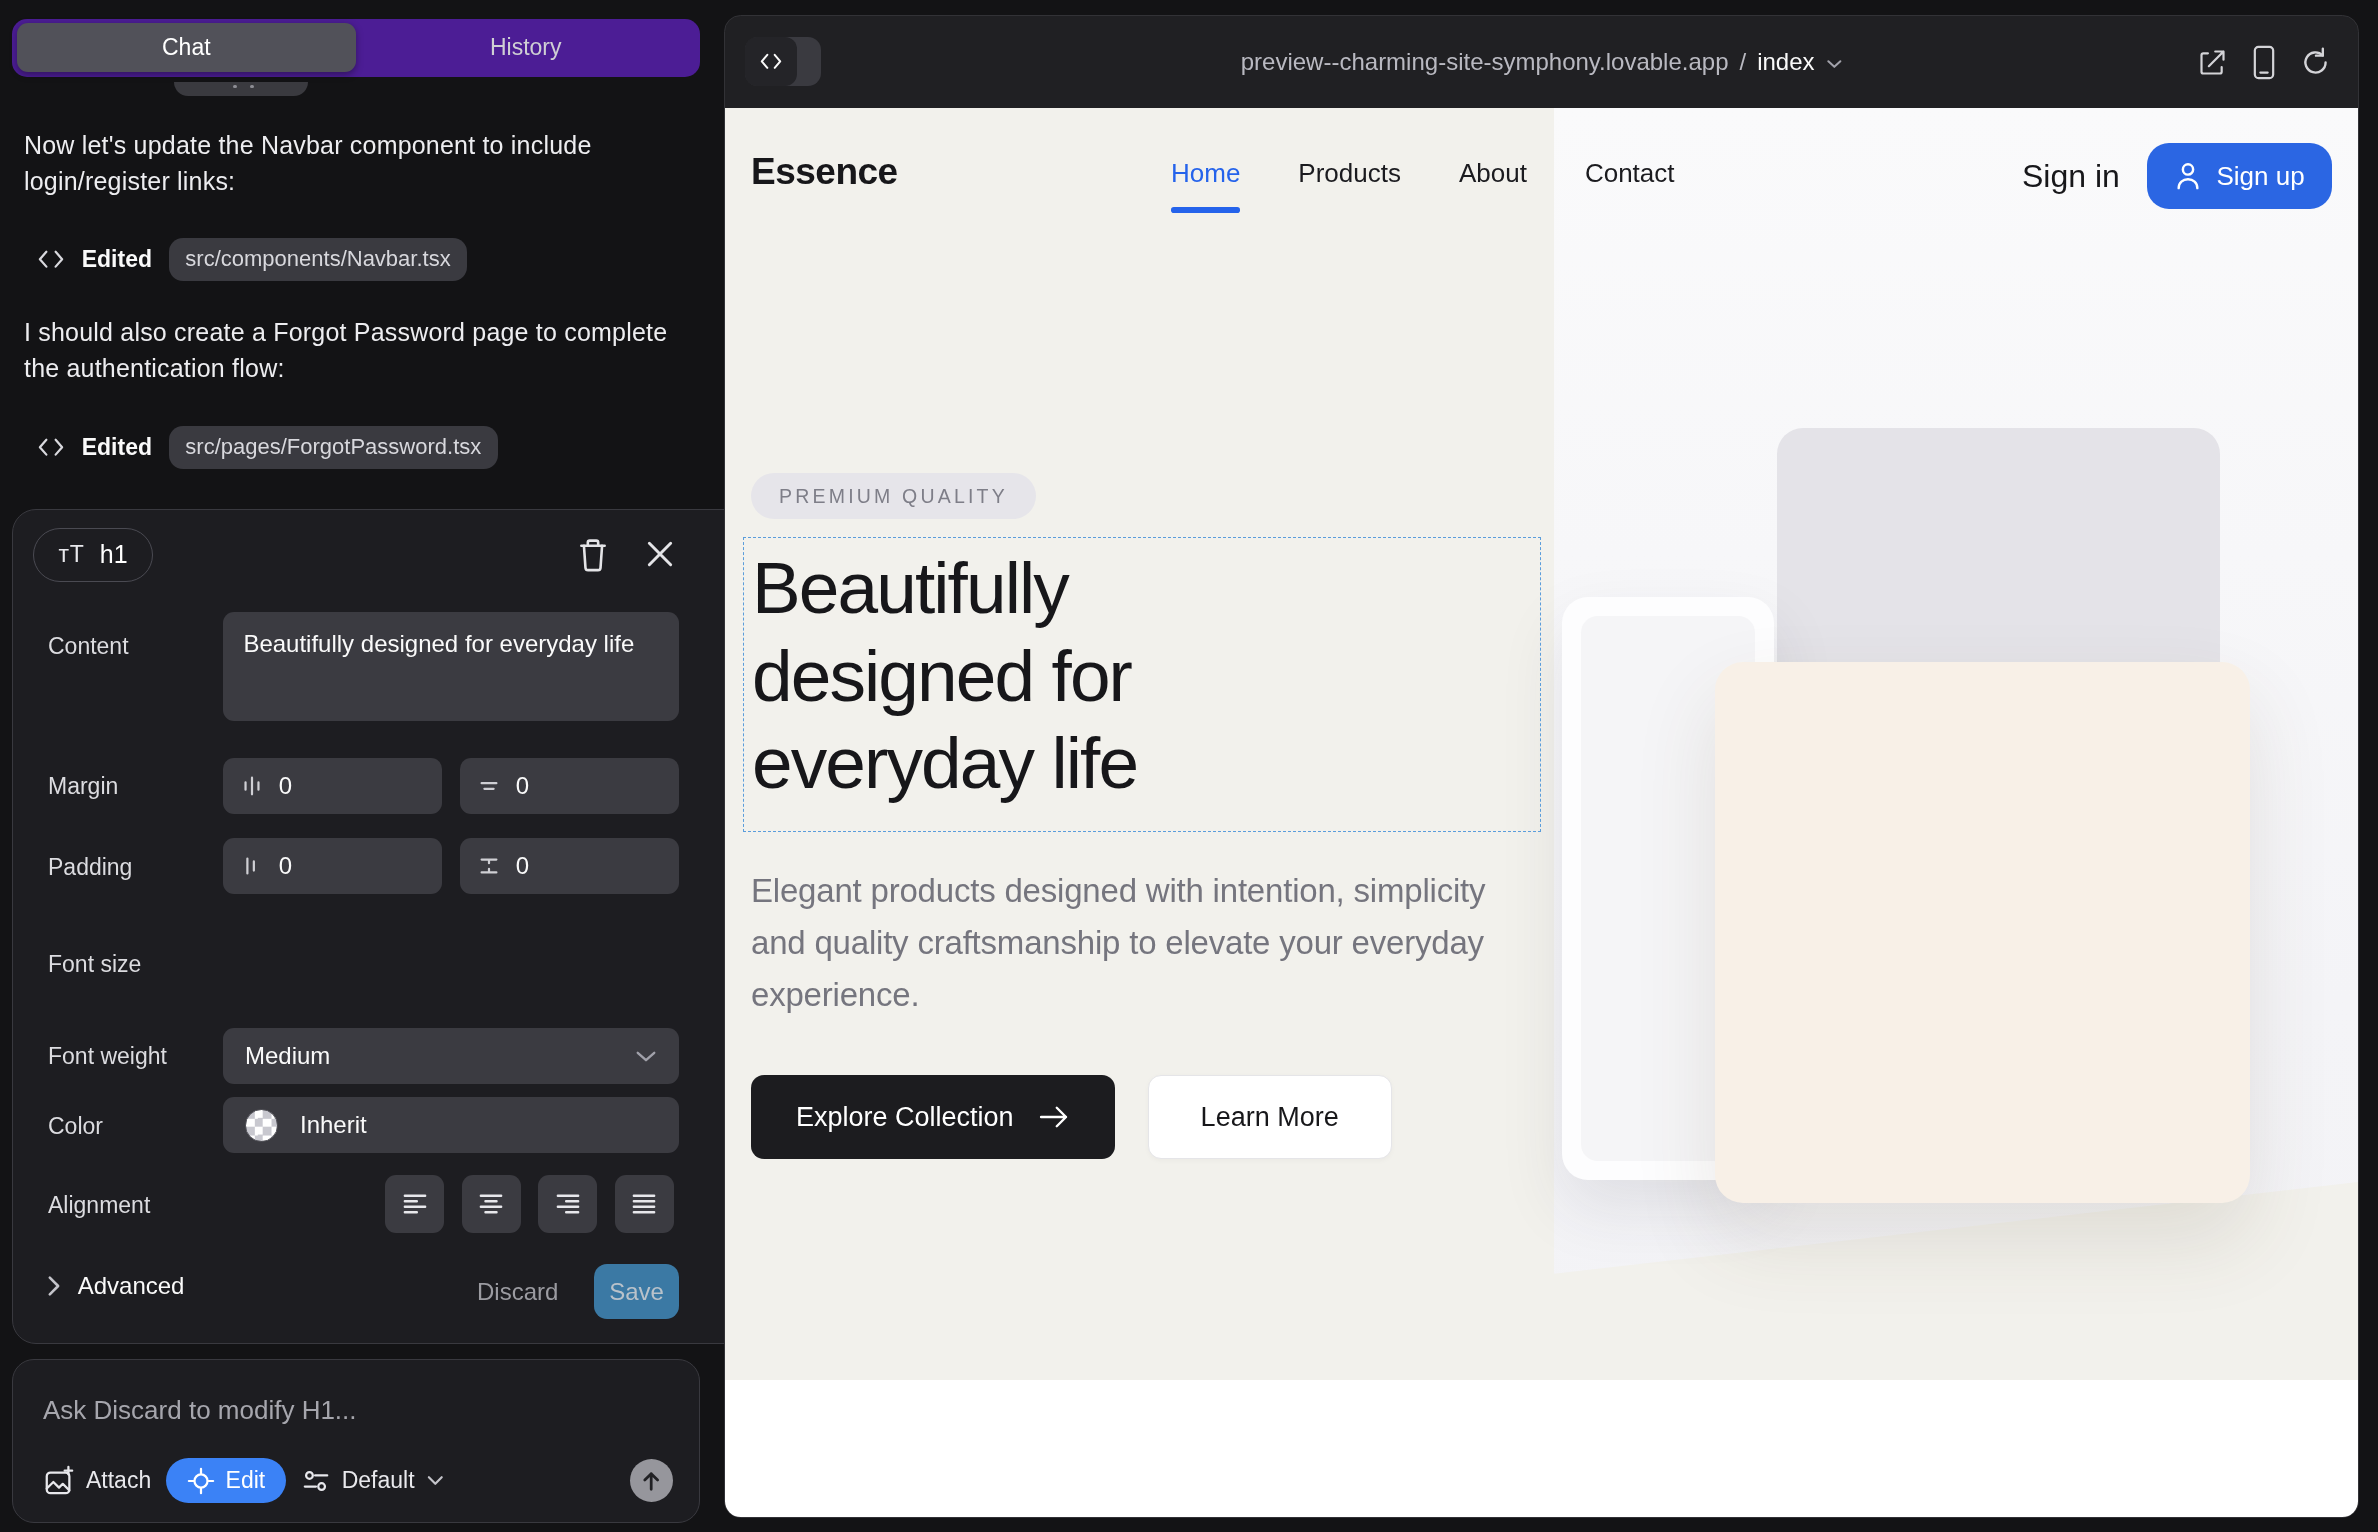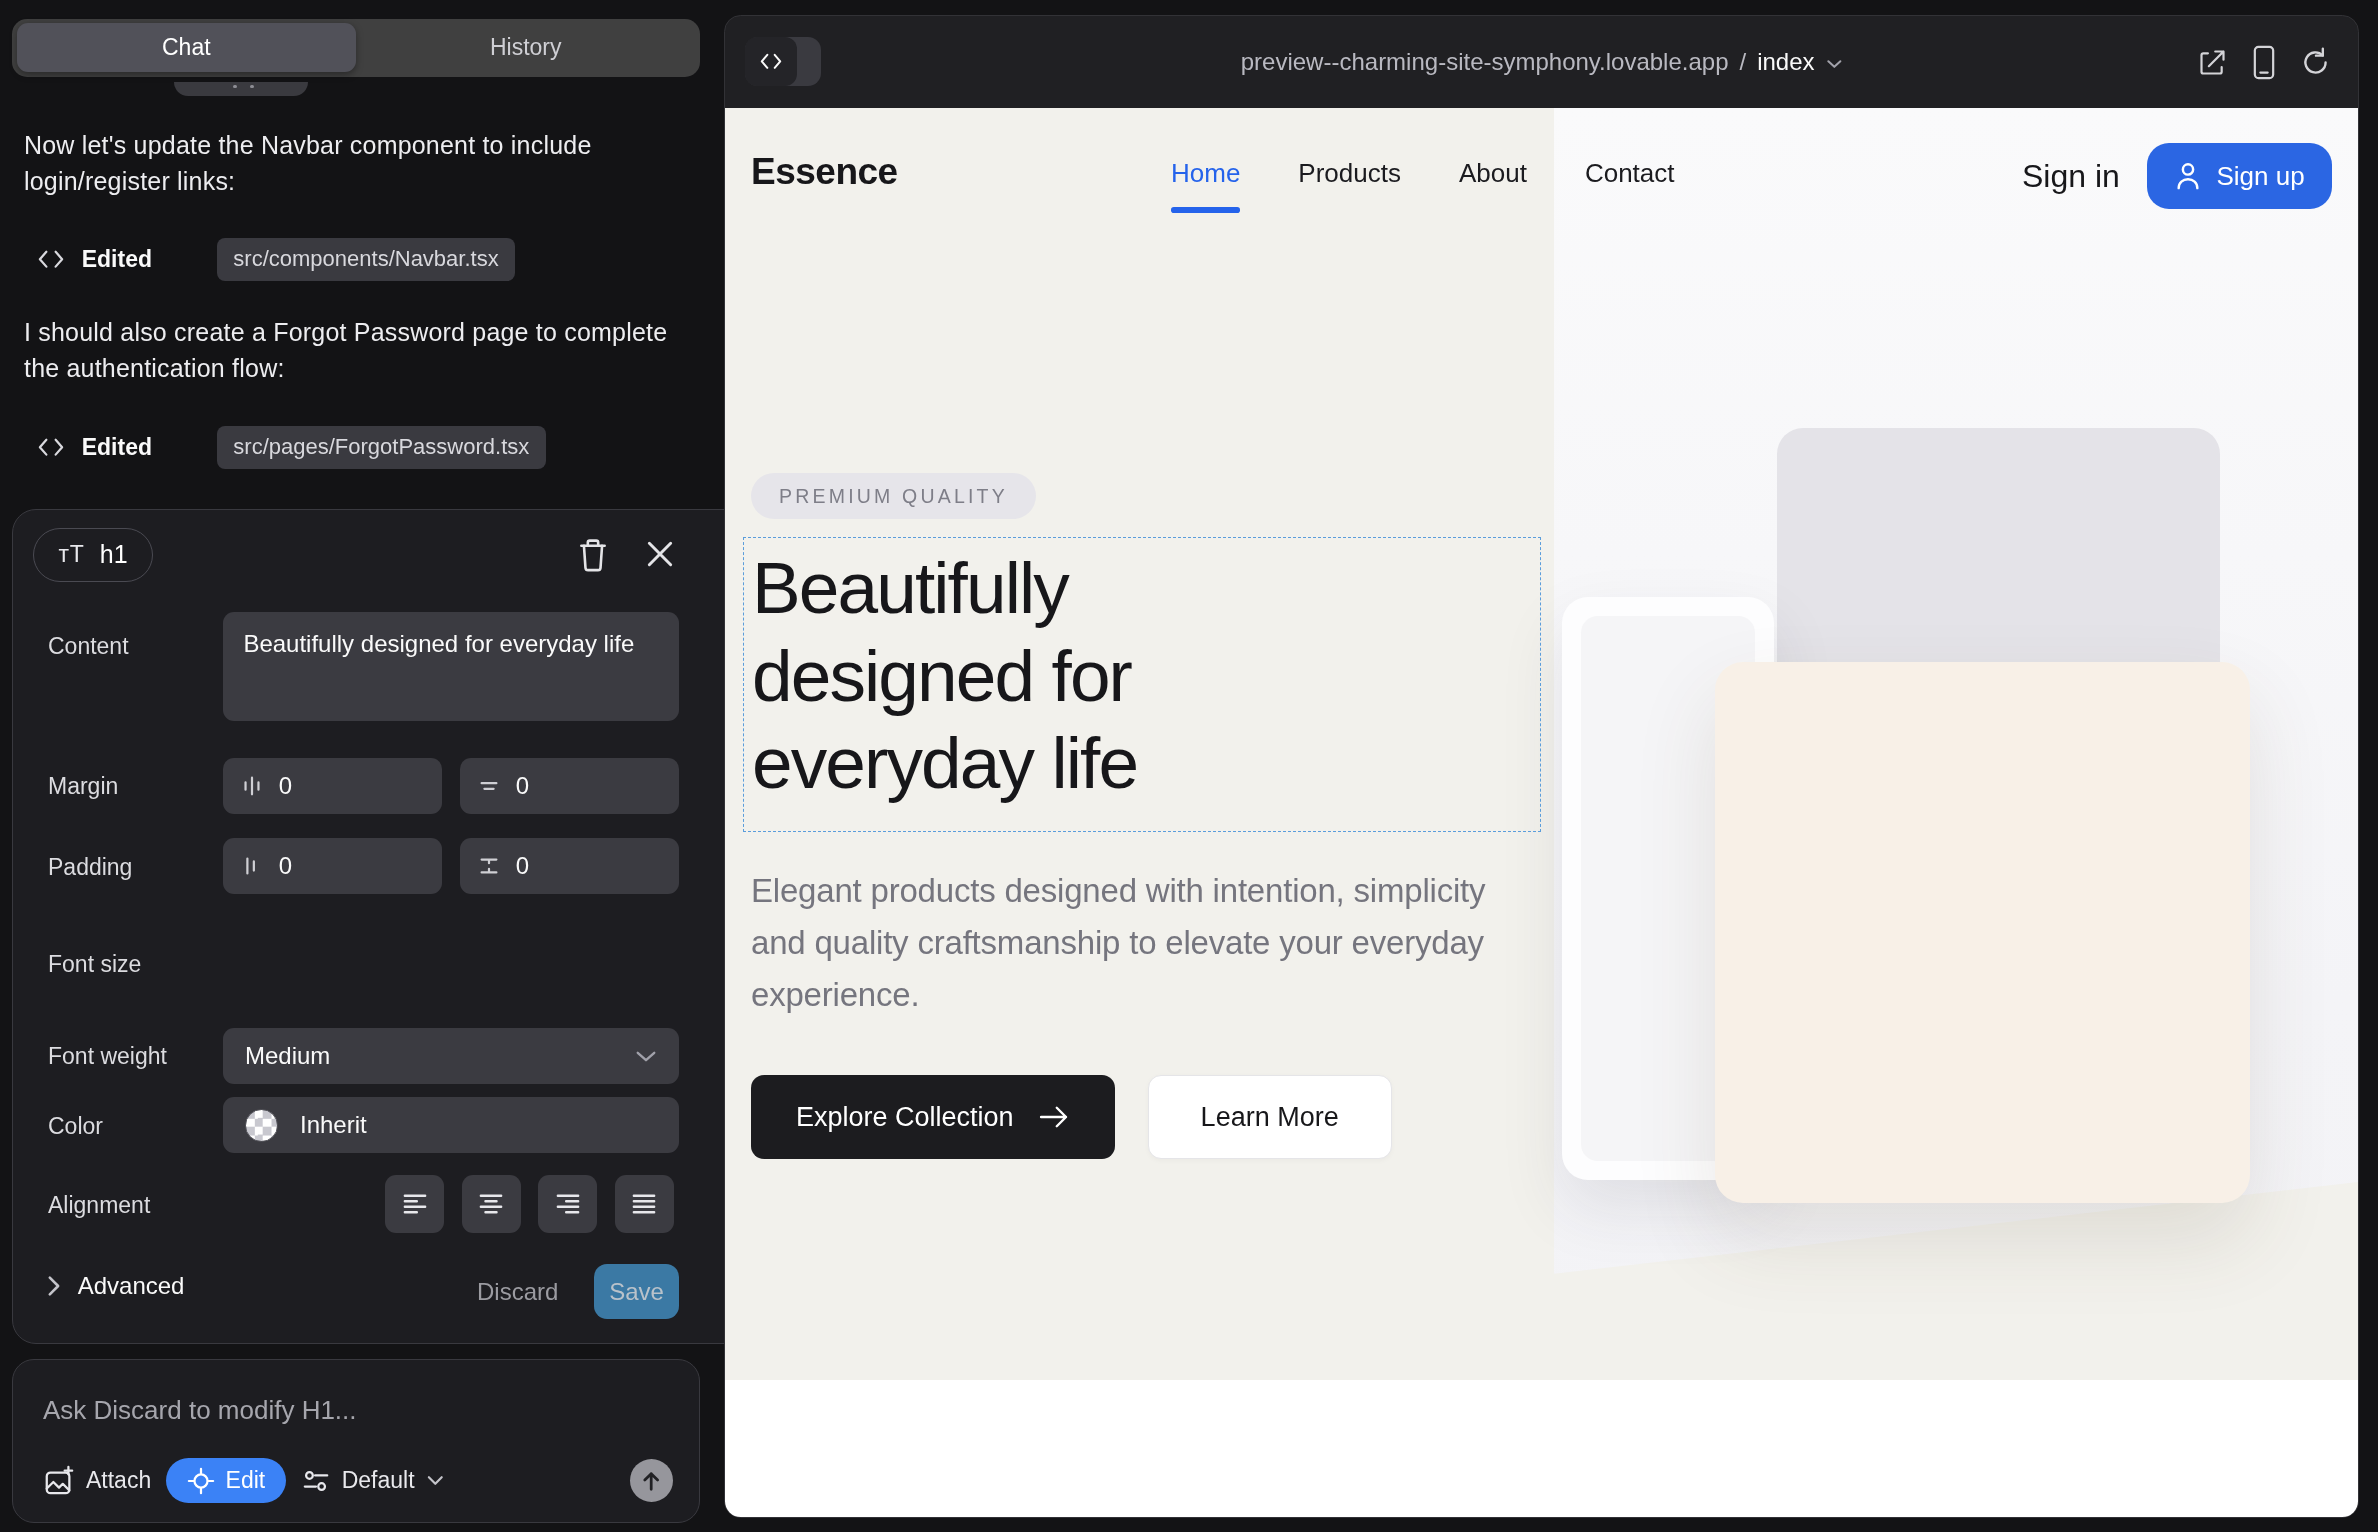--- a/index.html
+++ b/index.html
@@ -9,21 +9,21 @@
     font-family:"Liberation Sans", sans-serif;
     position:relative;
     overflow:hidden;
     color:#ececef;
   }
   svg { display:block; }
 
   
   .tabbar{
     position:absolute; left:12px; top:18.6px; width:688px; height:58px;
-    background:#404040; border-radius:15px; display:flex; padding:4.6px;
+    background:#4c1d95; border-radius:15px; display:flex; padding:4.6px;
   }
   .tab{
     flex:1; display:flex; align-items:center; justify-content:center;
     font-size:23px; color:#cfcfd4; border-radius:11px; cursor:default;
   }
   .tab.active{ background:#515159; color:#ffffff; box-shadow:0 2.8px 7.4px rgba(0,0,0,.35); }
 
   .pill-fragment{
     position:absolute; left:174px; top:82px; width:134px; height:14px;
     background:#3a3a3f; border-radius:0 0 15px 15px;
@@ -40,22 +40,22 @@
     font-size:25px; line-height:1.42; color:#ededf0; letter-spacing:0.2px;
   }
   .msg-1{ top:128px; }
   .msg-2{ top:315px; }
 
   .edited-row{ position:absolute; left:37px; display:flex; align-items:center; gap:16.7px; }
   .edited-row-1{ top:238px; }
   .edited-row-2{ top:426px; }
   .edited-label{ font-size:23px; font-weight:bold; color:#fafafa; }
   .file-chip{
-    background:#3a3a40; border-radius:8px; padding:8.3px 16.7px;
-    font-size:22px; color:#d8d8dd;margin-left:48px;
+    background:#3a3a40; border-radius:14px; padding:8.3px 16.7px;
+    font-size:22px; color:#d8d8dd;
   }
 
   
   .editor{
     position:absolute; left:12px; top:509px; width:824px; height:835px;
     background:#1d1d21; border:1.9px solid #39393f; border-radius:24px;
   }
   .tag-pill{
     position:absolute; left:20.4px; top:17.6px; height:54px;
     display:inline-flex; align-items:center; gap:15px;

